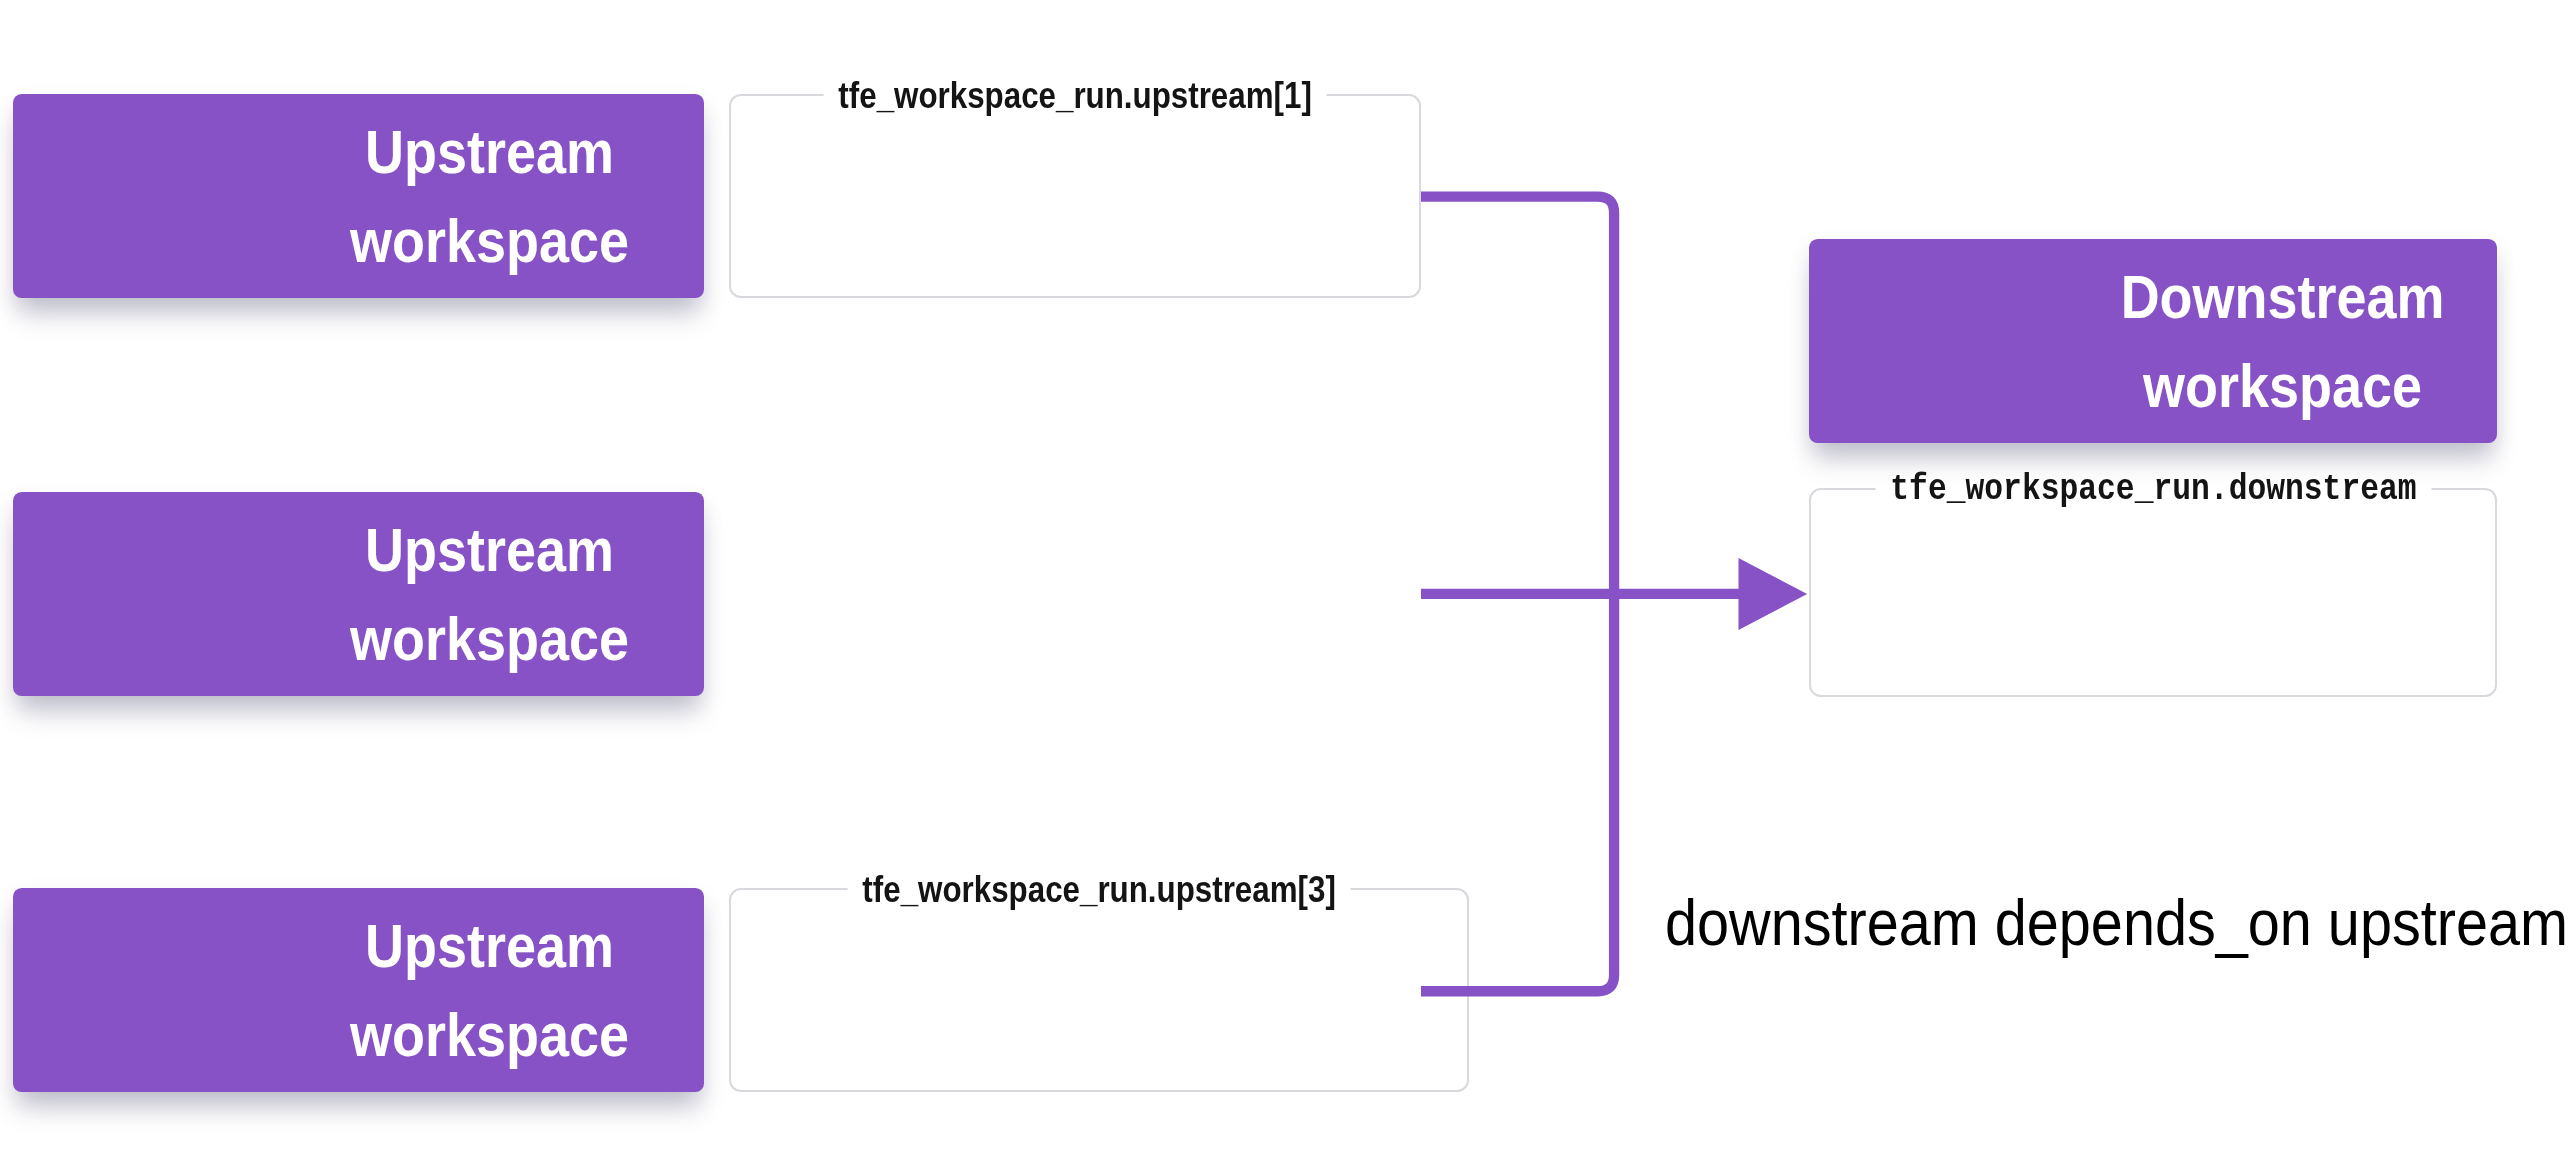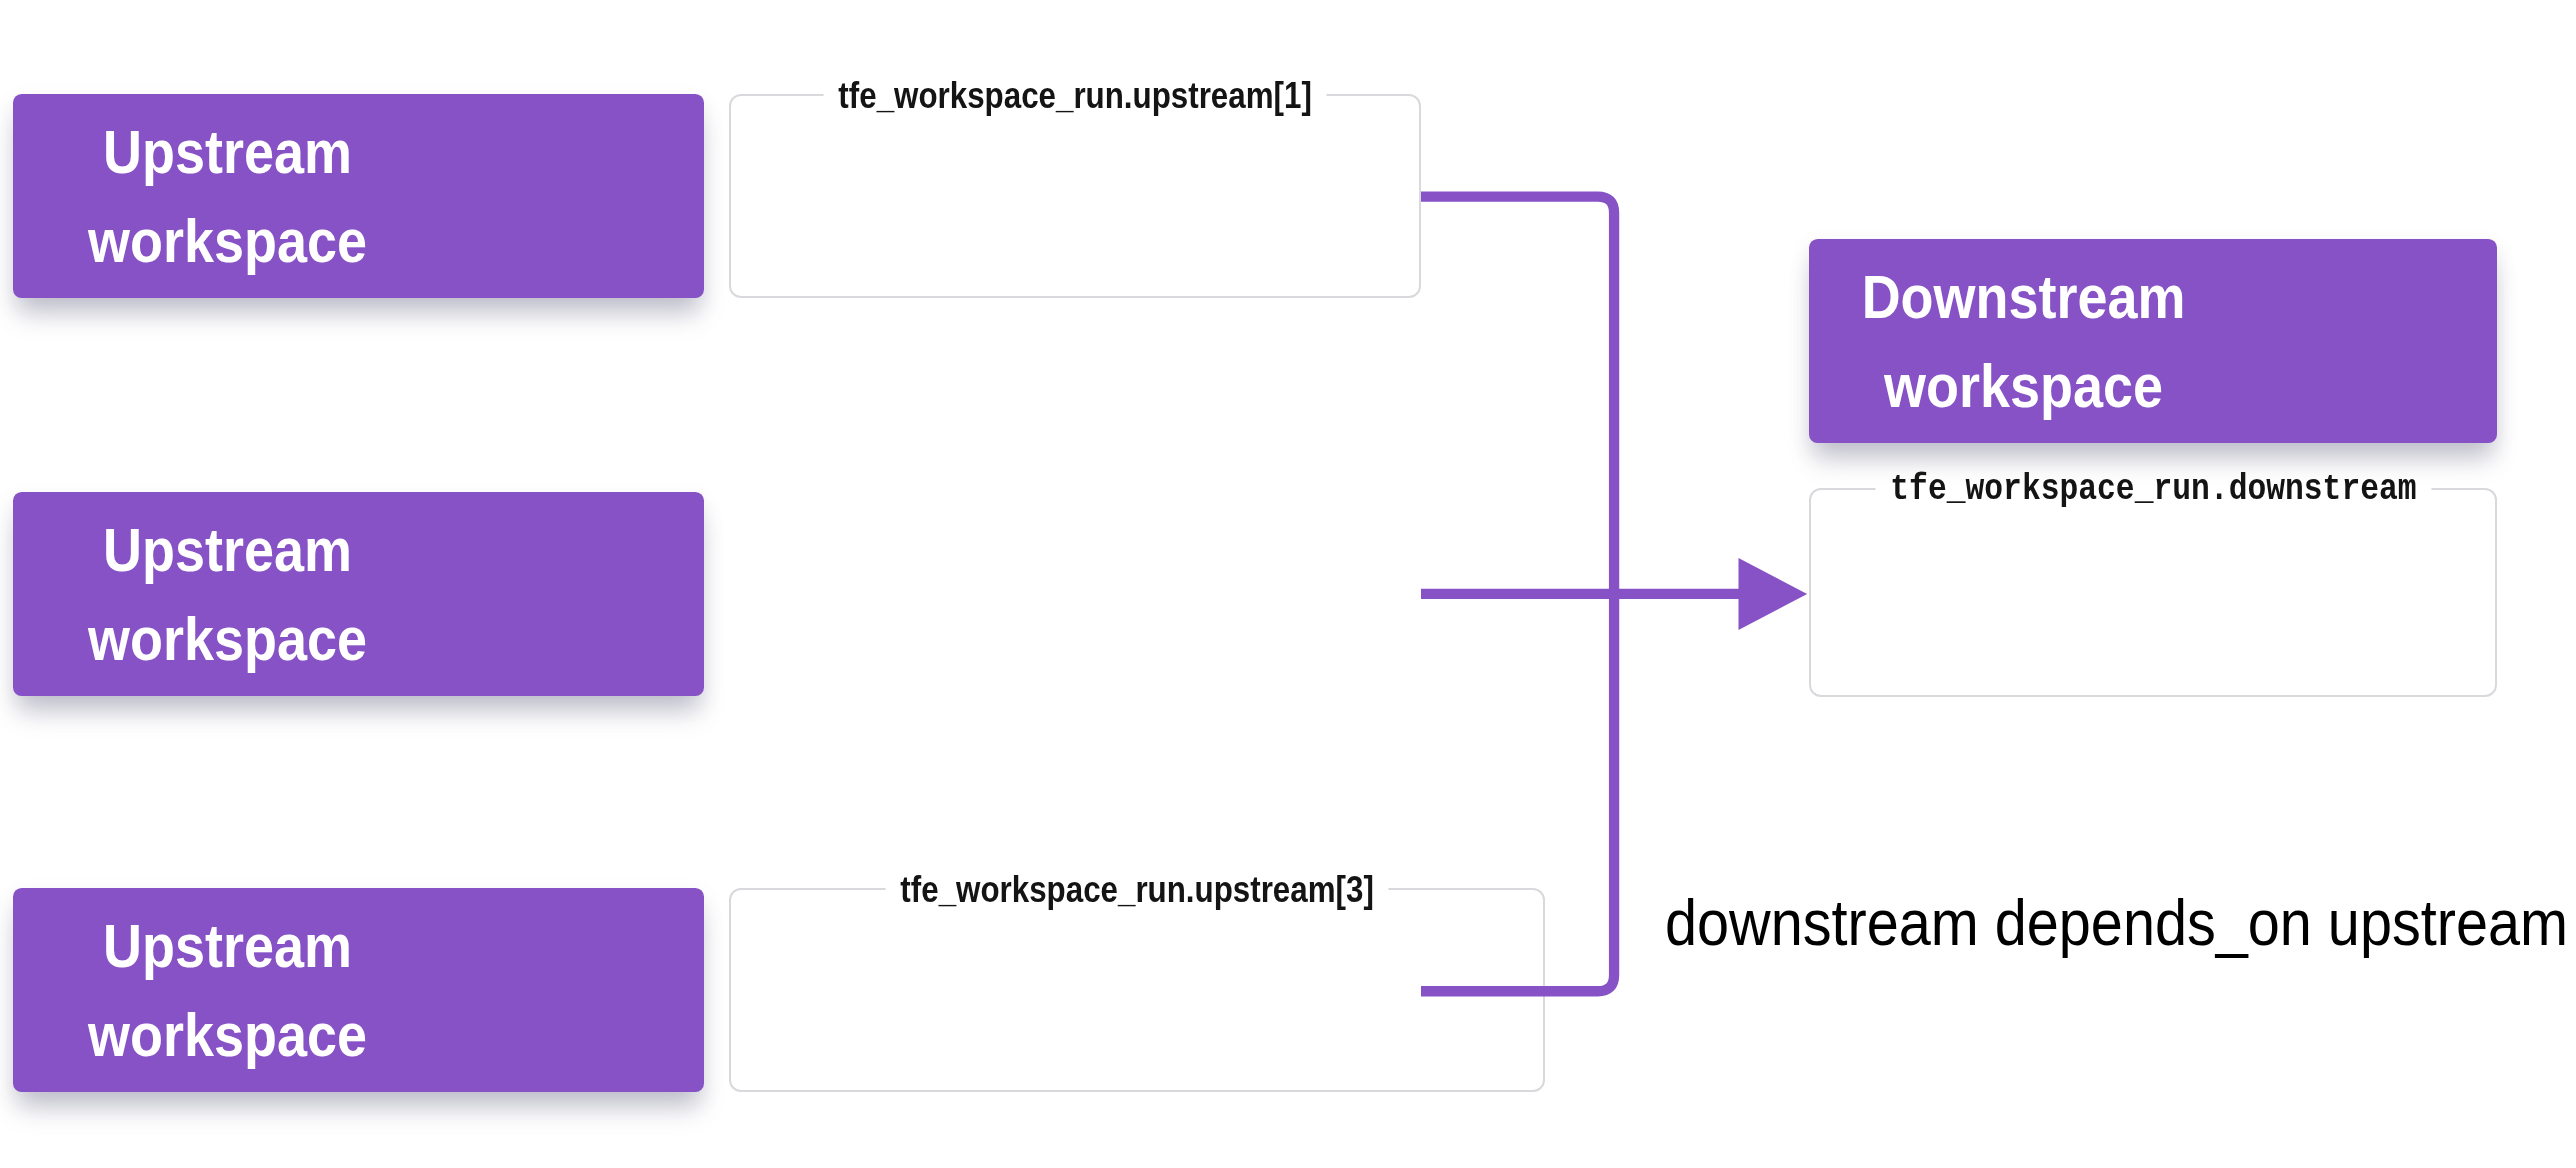--- a/index.html
+++ b/index.html
@@ -29,21 +29,21 @@
     transform-origin: center center;
   }
 
   
   .node {
     position: absolute;
     background: var(--accent);
     border-radius: 8.6px;
     display: flex;
     align-items: center;
-    justify-content: flex-start;
+    justify-content: flex-end;
     box-shadow: 0 22px 26px -6.9px rgba(100, 98, 130, 0.32),
                 0 8.6px 19px rgba(100, 98, 130, 0.14);
     z-index: 2;
   }
   .node-label {
     width: 429px;
     text-align: center;
     color: var(--node-text);
     font-size: 62px;
     font-weight: bold;
@@ -109,21 +109,21 @@
   }
 
   
   .node-up1 { left: 13px;   top: 94px;  width: 691px; height: 204px; }
   .node-up2 { left: 13px;   top: 492px;  width: 691px; height: 204px; }
   .node-up3 { left: 13px;   top: 888px; width: 691px; height: 204px; }
   .node-down{ left: 1809px; top: 239px;  width: 688px; height: 204px; }
 
   .box-up1  { left: 729px;  top: 94px;  width: 692px; height: 204px; }
   .box-up2  { left: 729px;  top: 492px;  width: 692px; height: 204px; }
-  .box-up3  { left: 729px;  top: 888px; width: 816px; height: 204px; }
+  .box-up3  { left: 729px;  top: 888px; width: 740px; height: 204px; }
   .box-down { left: 1809px; top: 488px;  width: 688px; height: 209px; font-family: Liberation Mono, monospace; }
 </style>
 </head>
 <body>
 
 <div class="canvas">
 
   <div class="node node-up1">
     <div class="node-label cond">Upstream workspace</div>
   </div>

